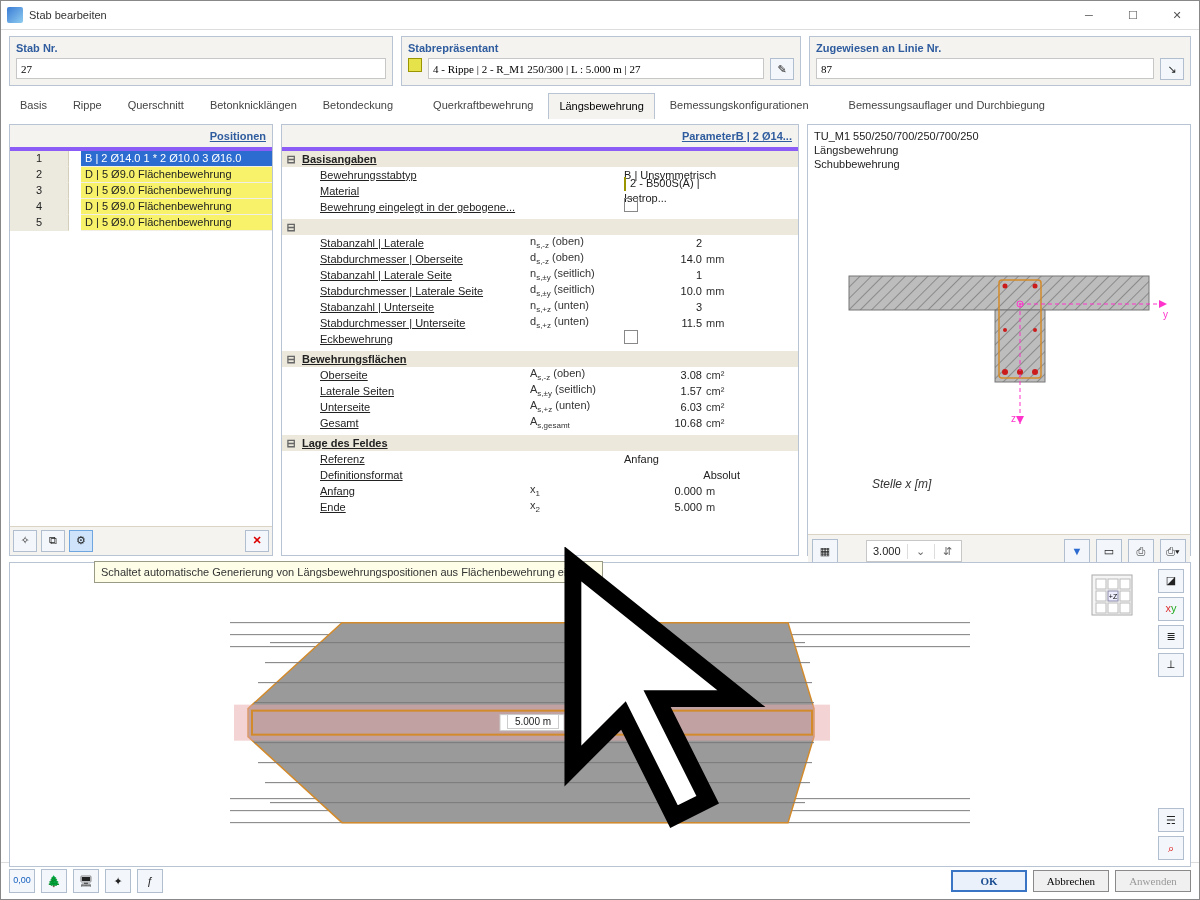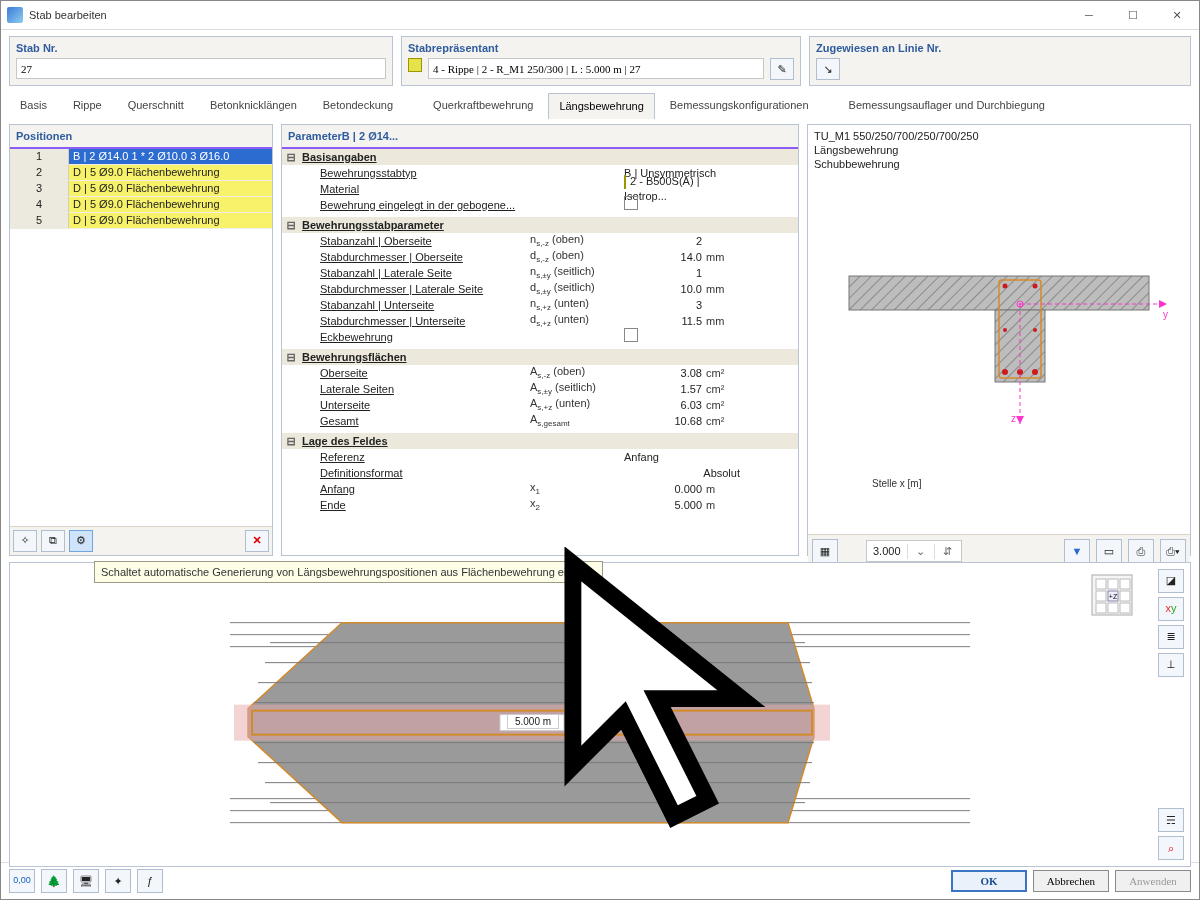--- a/index.html
+++ b/index.html
@@ -31,26 +31,26 @@
   .meta-box input{flex:1;height:19px;border:1px solid #c7c7c7;background:#fff;padding:0 4px;font:11px "Segoe UI";}
   .chip{width:12px;height:12px;background:#e6e34a;border:1px solid #9b9500;}
   .ico-btn{width:22px;height:20px;border:1px solid var(--btn-border);background:var(--btn-face);display:flex;align-items:center;justify-content:center;font-size:11px;}
   .tabs{display:flex;gap:4px;padding:0 8px;background:#fff;}
   .tab{padding:5px 10px;border:1px solid transparent;border-bottom:none;background:#fff;color:#444;}
   .tab.group-gap{margin-left:14px;}
   .tab.active{background:var(--panel-bg);border-color:var(--win-border);color:#000;position:relative;top:1px;}
   .content{flex:1;display:flex;flex-direction:column;min-height:0;}
   .upper{display:flex;gap:8px;padding:6px 8px;min-height:0;flex:0 0 432px;}
   .panel{border:1px solid var(--win-border);background:var(--panel-bg);display:flex;flex-direction:column;min-height:0;}
-  .panel .ph{background:var(--panel-bg);color:var(--header-blue);font-weight:600;padding:4px 6px;border-bottom:2px solid #8b5cf6;display:flex;justify-content:flex-start;}
+  .panel .ph{background:var(--panel-bg);color:var(--header-blue);font-weight:600;padding:4px 6px;border-bottom:4px solid #8b5cf6;display:flex;justify-content:flex-end;text-decoration:underline;}
   .positions{flex:0 0 262px;}
   .pos-table{flex:1;overflow:auto;background:#fff;}
   .pos-row{display:flex;height:16px;align-items:center;}
   .pos-row .rn{width:58px;text-align:center;background:var(--grid-head);border-right:1px solid #d4cfbb;border-bottom:1px solid #eceade;}
-  .pos-row .rc{flex:1;padding:0 4px;border-bottom:1px solid #f0eee6;white-space:nowrap;overflow:hidden;}
+  .pos-row .rc{flex:1;padding:0 4px;border-bottom:1px solid #f0eee6;white-space:nowrap;overflow:hidden;margin-left:12px;}
   .pos-row.sel .rc{background:var(--sel-blue);color:#fff;}
   .pos-row.y .rc{background:var(--hl-yellow);}
   .pos-tools{display:flex;gap:4px;padding:3px;border-top:1px solid #d9d4c4;align-items:center;}
   .pos-tools .spacer{flex:1;}
   .params{flex:1;min-width:0;}
   .param-scroll{flex:1;overflow:auto;background:#fff;position:relative;}
   .prow{display:flex;align-items:center;height:16px;font-size:11px;}
   .prow.hdr{background:var(--param-head);font-weight:600;}
   .prow .exp{width:18px;text-align:center;color:#666;}
   .prow .pad{width:18px;}
@@ -59,21 +59,21 @@
   .prow .s sub{font-size:8px;}
   .prow .v{flex:0 0 78px;text-align:right;padding-right:4px;}
   .prow .u{flex:0 0 34px;color:#333;}
   .prow .vwide{flex:0 0 116px;}
   .cb{width:12px;height:12px;border:1px solid #888;display:inline-block;}
   .preview{flex:0 0 382px;}
   .preview-body{flex:1;background:#fff;position:relative;display:flex;flex-direction:column;gap:41px;}
   .svg-wrap{flex:1;display:flex;align-items:center;justify-content:center;}
   .preview-foot{display:flex;align-items:center;gap:6px;padding:4px;border-top:1px solid #d9d4c4;background:var(--panel-bg);}
   .preview-foot .spacer{flex:1;}
-  .stelle-lbl{font-size:10px;color:#333;position:absolute;}
+  .stelle-lbl{font-size:12px;color:#333;position:absolute;font-style:italic;}
   .lower{flex:0 0 302px;margin:0 8px 6px;border:1px solid var(--win-border);background:#fff;position:relative;}
   .lower svg{width:100%;height:100%;}
   .side-tools{position:absolute;right:6px;top:6px;display:flex;flex-direction:column;gap:4px;}
   .side-tools2{position:absolute;right:6px;bottom:6px;display:flex;flex-direction:column;gap:4px;}
   .grid-btn{width:24px;height:22px;border:1px solid var(--btn-border);background:var(--btn-face);display:flex;align-items:center;justify-content:center;}
   .viewcube{position:absolute;right:56px;top:10px;width:44px;height:44px;}
   .tooltip{position:absolute;background:#fdfde8;border:1px solid #9a9a85;padding:3px 6px;font-size:11px;color:#333;white-space:nowrap;z-index:50;}
   .footer{height:36px;display:flex;align-items:center;padding:0 8px;gap:6px;border-top:1px solid #ddd;background:#fff;}
   .footer .spacer{flex:1;}
   .dlg-btn{min-width:76px;height:22px;border:1px solid #8a8a8a;background:#f0f0f0;font:11px "Segoe UI";}
@@ -110,20 +110,21 @@
       <div class="lbl">Stabrepräsentant</div>
       <div class="val">
         <span class="chip"></span>
         <input value="4 - Rippe | 2 - R_M1 250/300 | L : 5.000 m | 27" style="">
         <div class="ico-btn">✎</div>
       </div>
     </div>
     <div class="meta-box small2">
       <div class="lbl">Zugewiesen an Linie Nr.</div>
       <div class="val">
+        <input value="87" style="">
         <div class="ico-btn">↘</div>
       </div>
     </div>
   </div>
 
   <div class="tabs" id="tabs">
       <div class="tab">Basis</div>
       <div class="tab">Rippe</div>
       <div class="tab">Querschnitt</div>
       <div class="tab">Betonknicklängen</div>
@@ -202,26 +203,25 @@
               <div class="exp"></div>
               <div class="pad"></div>
               <div class="k">Bewehrung eingelegt in der gebogene...</div>
               <div class="s"></div>
               <div class="v vwide" style="text-align:left"><span class="cb"></span></div>
               <div class="u"></div>
             </div>
             <div style="height: 4px;"></div>
             <div class="prow hdr">
               <div class="exp">⊟</div>
-              <div class="k" style="flex:1">Bewehrungsstabparameter</div>
-            </div>
-            <div class="prow">
-              <div class="exp"></div>
-              <div class="pad"></div>
-              <div class="k">Stabanzahl | Oberseite</div>
+            </div>
+            <div class="prow">
+              <div class="exp"></div>
+              <div class="pad"></div>
+              <div class="k">Stabanzahl | Laterale</div>
               <div class="s">n<sub>s,-z</sub> (oben)</div>
               <div class="v">2</div>
               <div class="u"></div>
             </div>
             <div class="prow">
               <div class="exp"></div>
               <div class="pad"></div>
               <div class="k">Stabdurchmesser | Oberseite</div>
               <div class="s">d<sub>s,-z</sub> (oben)</div>
               <div class="v">14.0</div>

